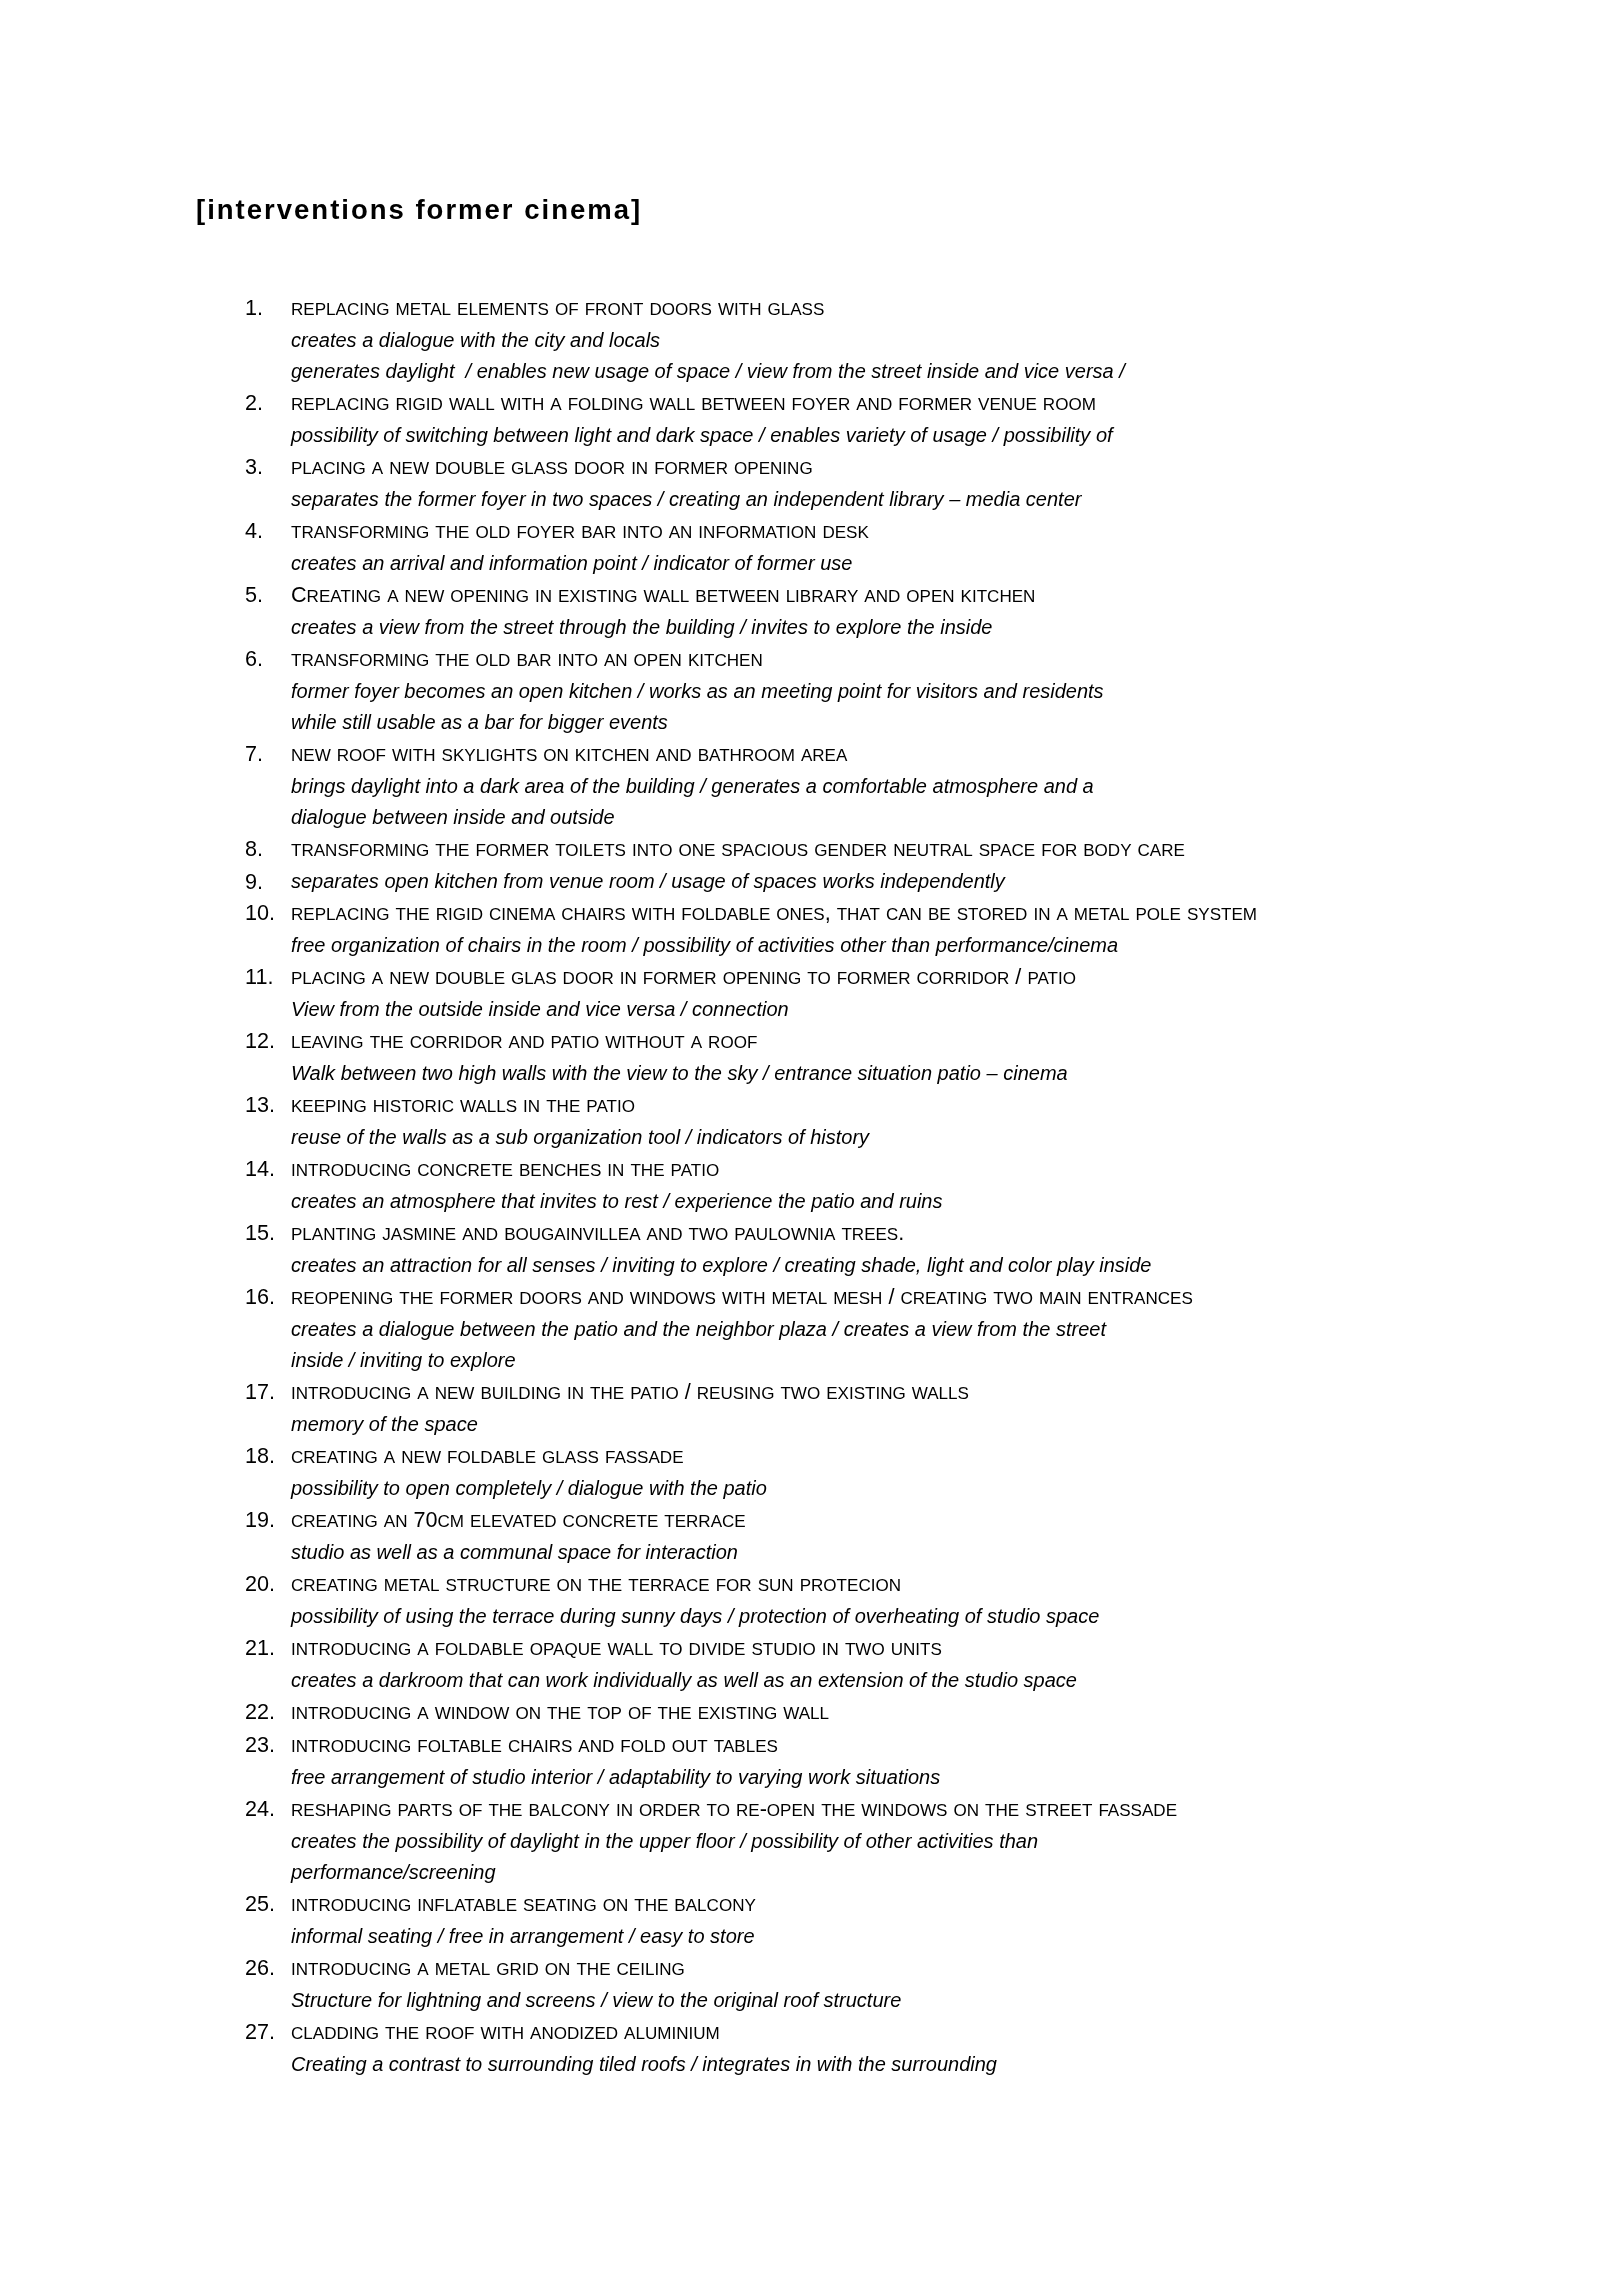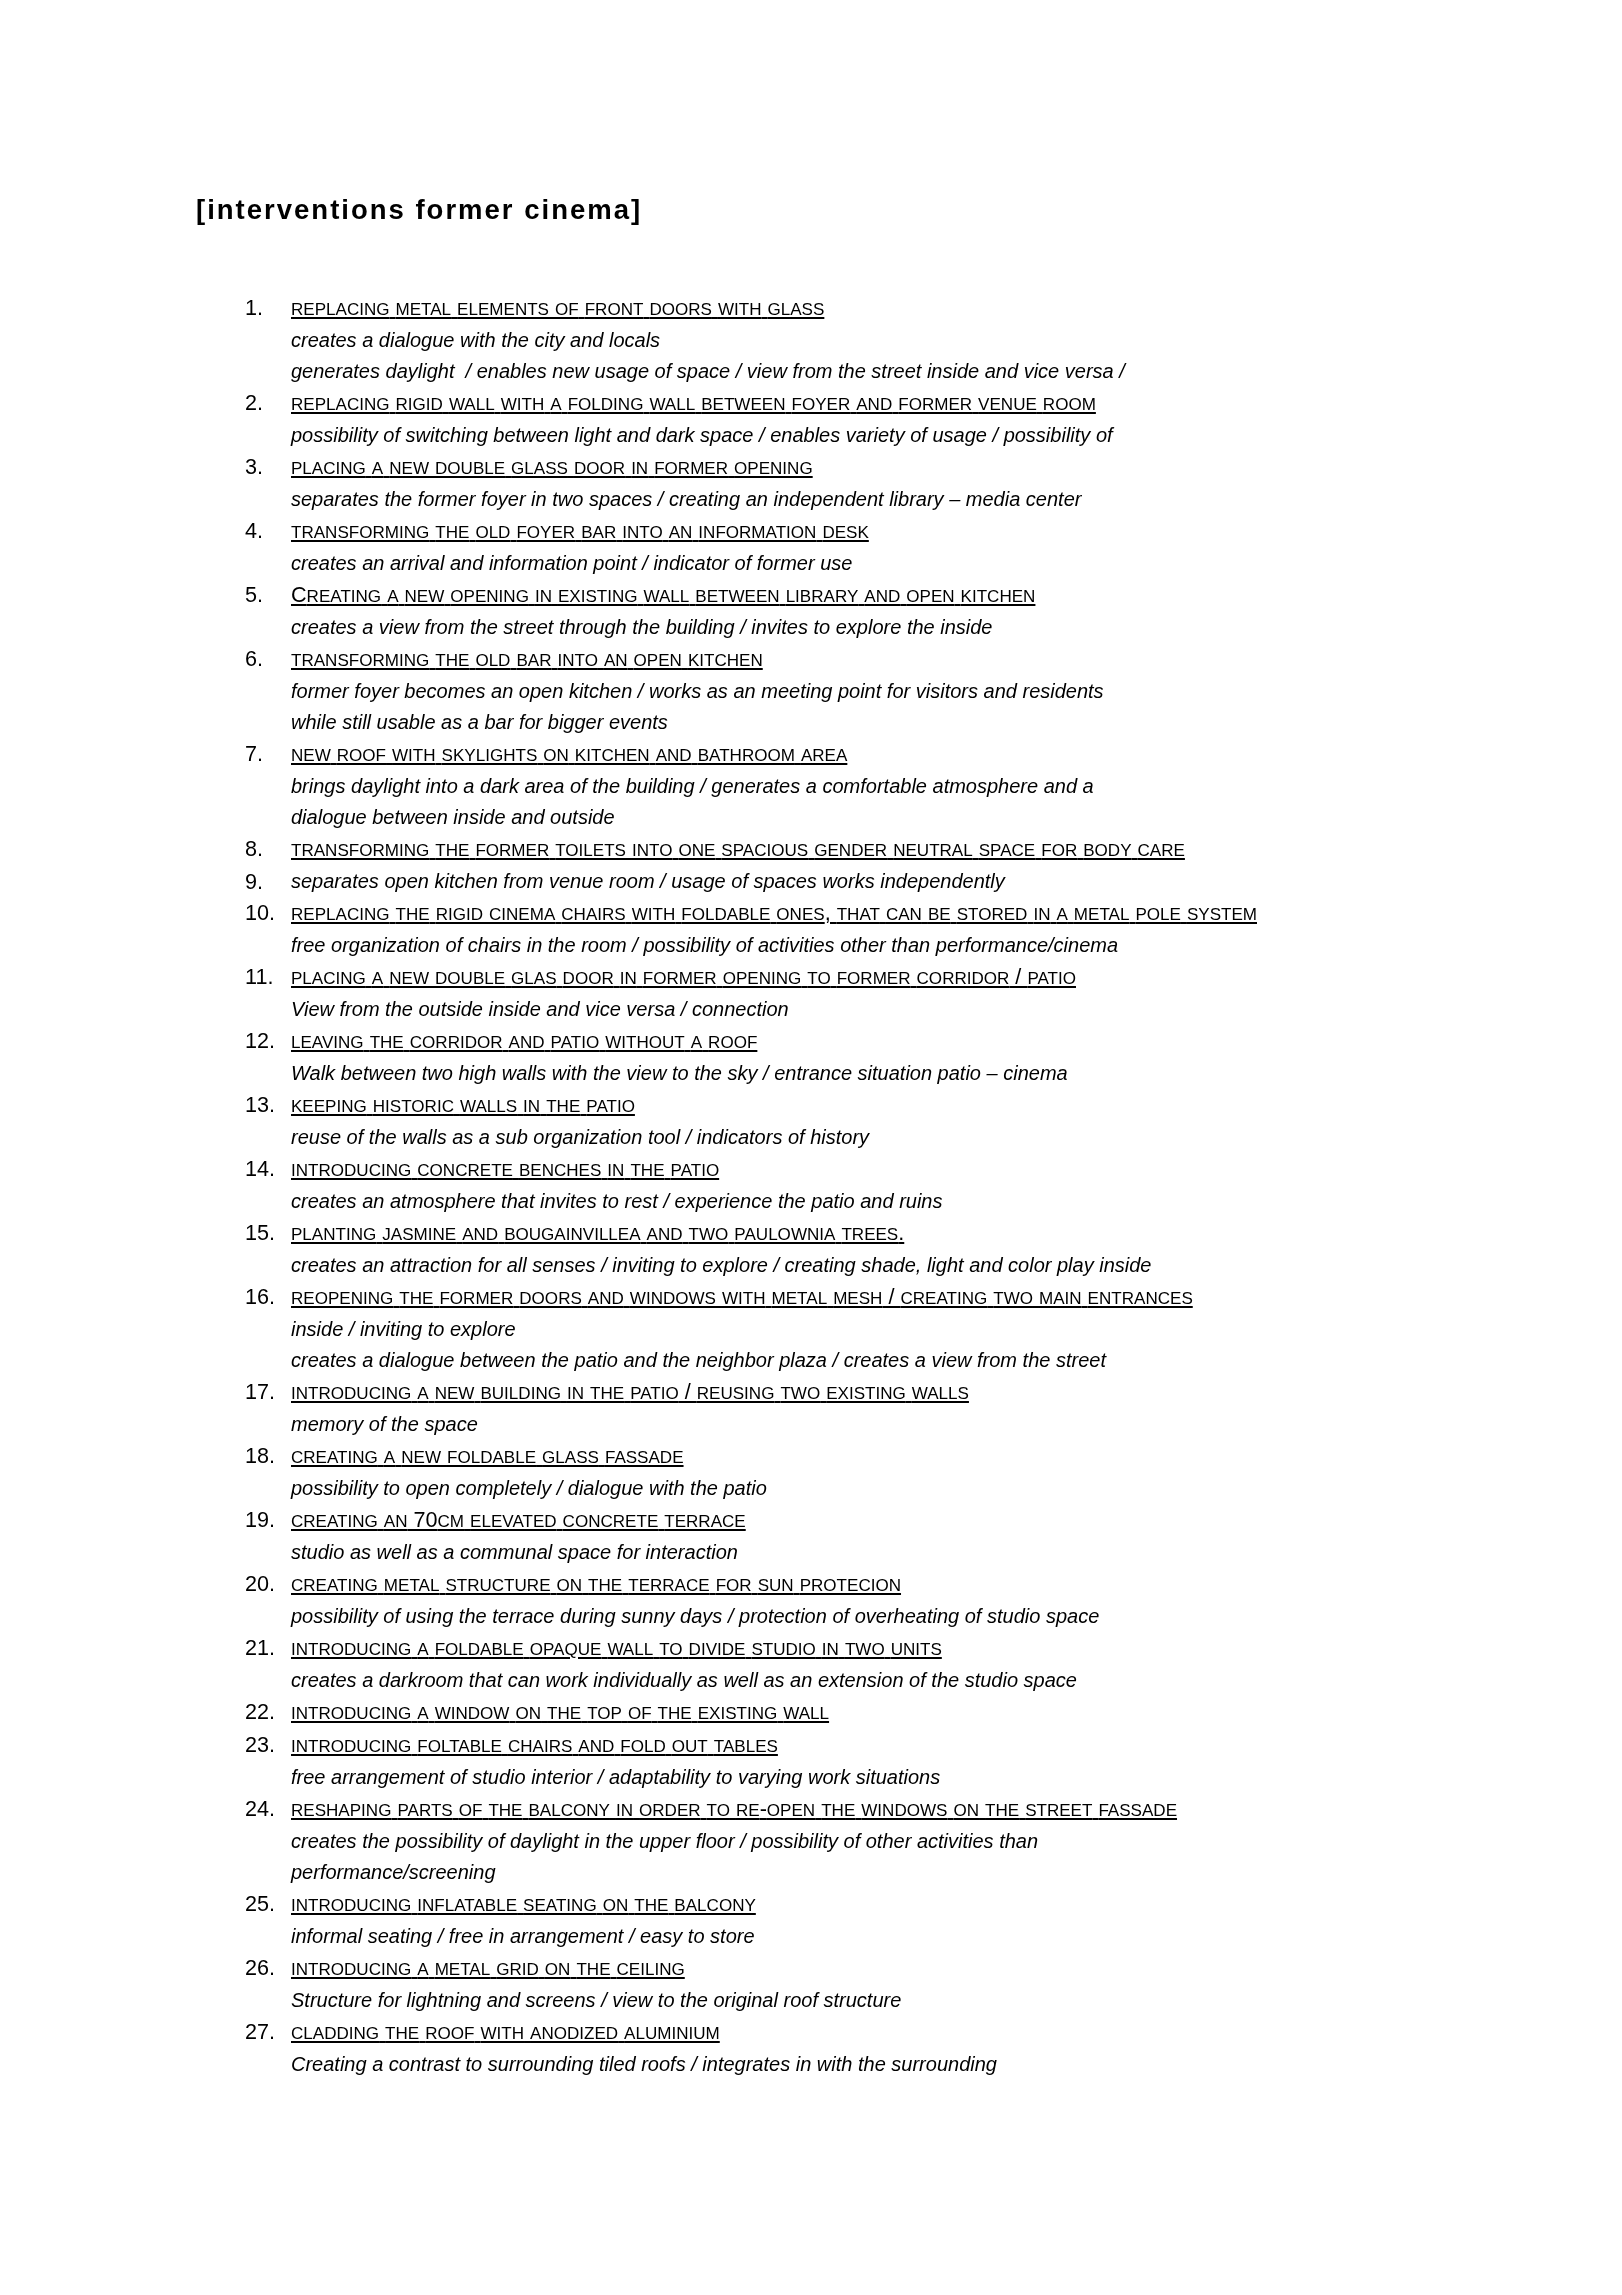--- a/index.html
+++ b/index.html
@@ -40,21 +40,20 @@
     position: absolute;
     left: 0;
     top: 0;
     font-size: 21.6px;
     line-height: 31px;
   }
   .heading {
     font-size: 21.6px;
     line-height: 31px;
     white-space: pre;
-    text-decoration: underline;
   }
   .heading .sc {
     font-size: 0.79em;
   }
   .desc-line {
     font-size: 20px;
     line-height: 31px;
     font-style: italic;
     white-space: pre;
   }
@@ -153,22 +152,22 @@
 
   <div class="item">
     <span class="num">15.</span>
     <div class="heading"><span class="sc">PLANTING</span> <span class="sc">JASMINE</span> <span class="sc">AND</span> <span class="sc">BOUGAINVILLEA</span> <span class="sc">AND</span> <span class="sc">TWO</span> <span class="sc">PAULOWNIA</span> <span class="sc">TREES</span>.</div>
   <div class="desc-line">creates an attraction for all senses / inviting to explore / creating shade, light and color play inside</div>
       </div>
 
   <div class="item">
     <span class="num">16.</span>
     <div class="heading"><span class="sc">REOPENING</span> <span class="sc">THE</span> <span class="sc">FORMER</span> <span class="sc">DOORS</span> <span class="sc">AND</span> <span class="sc">WINDOWS</span> <span class="sc">WITH</span> <span class="sc">METAL</span> <span class="sc">MESH</span> / <span class="sc">CREATING</span> <span class="sc">TWO</span> <span class="sc">MAIN</span> <span class="sc">ENTRANCES</span></div>
-  <div class="desc-line">inside / inviting to explore</div>
-        <div class="desc-line">creates a dialogue between the patio and the neighbor plaza / creates a view from the street</div>
+  <div class="desc-line">creates a dialogue between the patio and the neighbor plaza / creates a view from the street</div>
+        <div class="desc-line">inside / inviting to explore</div>
       </div>
 
   <div class="item">
     <span class="num">17.</span>
     <div class="heading"><span class="sc">INTRODUCING</span> <span class="sc">A</span> <span class="sc">NEW</span> <span class="sc">BUILDING</span> <span class="sc">IN</span> <span class="sc">THE</span> <span class="sc">PATIO</span> / <span class="sc">REUSING</span> <span class="sc">TWO</span> <span class="sc">EXISTING</span> <span class="sc">WALLS</span></div>
   <div class="desc-line">memory of the space</div>
       </div>
 
   <div class="item">
     <span class="num">18.</span>

